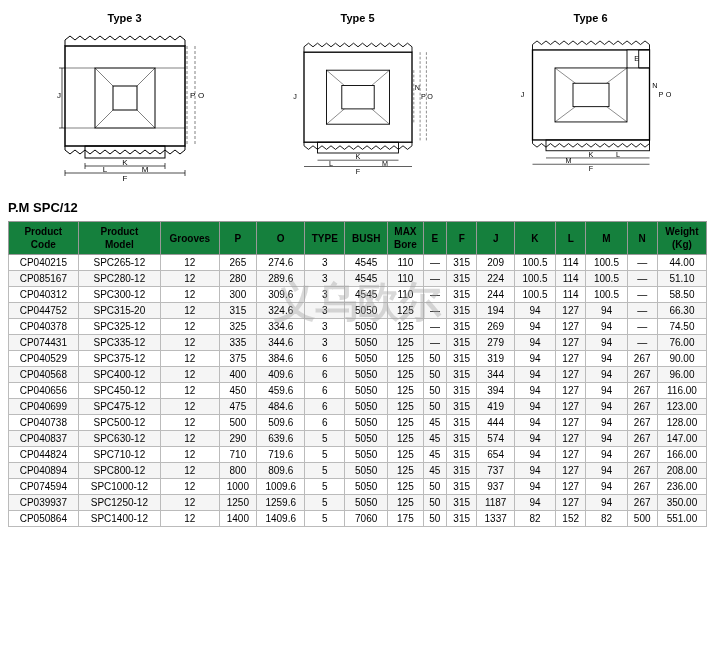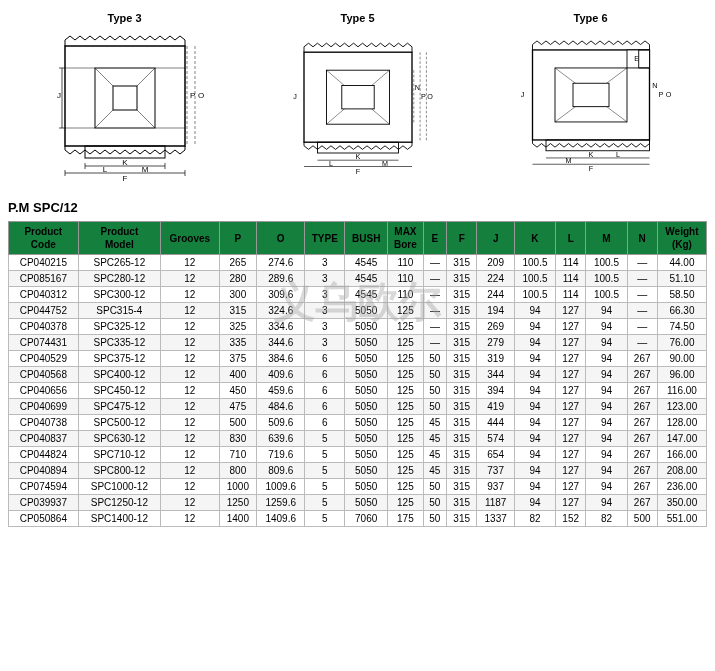--- a/index.html
+++ b/index.html
@@ -316,21 +316,21 @@
           <td>315</td>
           <td>244</td>
           <td>100.5</td>
           <td>114</td>
           <td>100.5</td>
           <td>—</td>
           <td>58.50</td>
         </tr>
         <tr>
           <td>CP044752</td>
-          <td>SPC315-4</td>
+          <td>SPC315-20</td>
           <td>12</td>
           <td>315</td>
           <td>324.6</td>
           <td>3</td>
           <td>5050</td>
           <td>125</td>
           <td>—</td>
           <td>315</td>
           <td>194</td>
           <td>94</td>
@@ -462,21 +462,21 @@
           <td>94</td>
           <td>127</td>
           <td>94</td>
           <td>267</td>
           <td>128.00</td>
         </tr>
         <tr>
           <td>CP040837</td>
           <td>SPC630-12</td>
           <td>12</td>
-          <td>830</td>
+          <td>290</td>
           <td>639.6</td>
           <td>5</td>
           <td>5050</td>
           <td>125</td>
           <td>45</td>
           <td>315</td>
           <td>574</td>
           <td>94</td>
           <td>127</td>
           <td>94</td>

